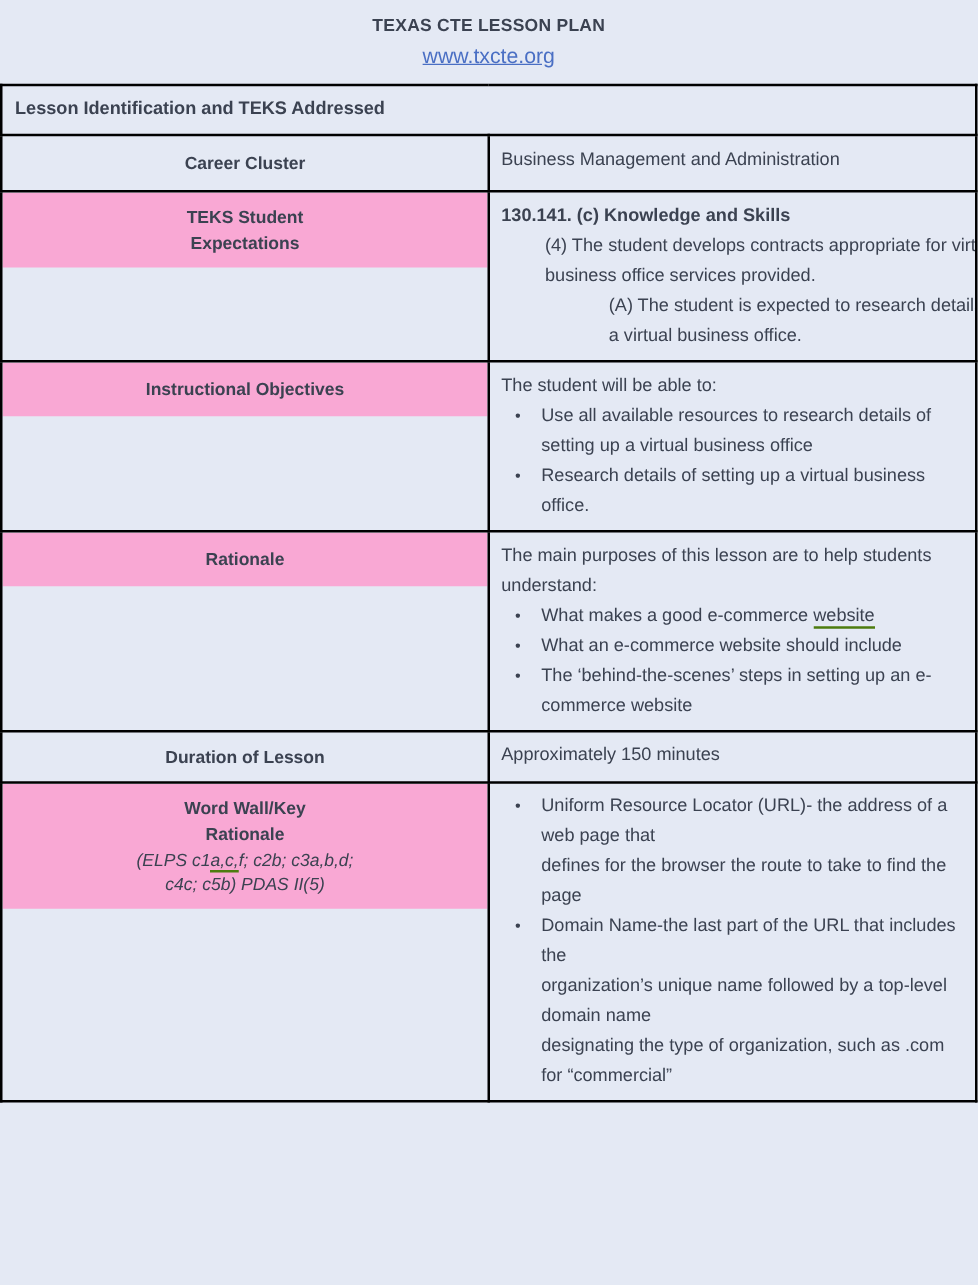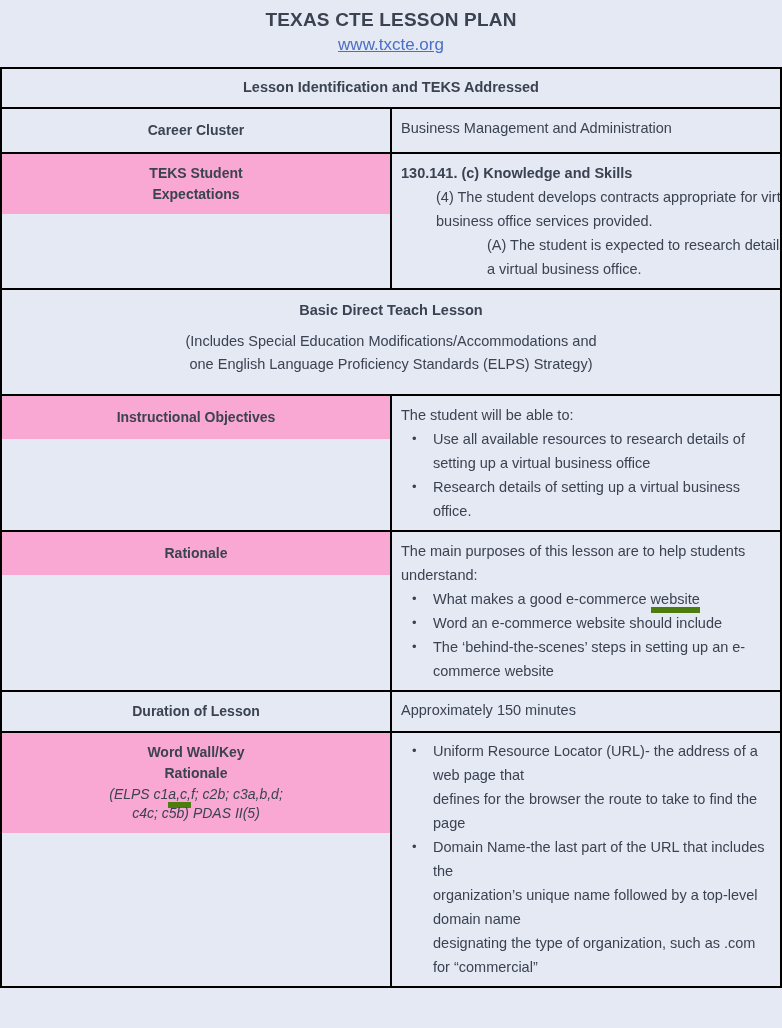--- a/index.html
+++ b/index.html
@@ -9,21 +9,21 @@
     background:#e4e9f4;
     font-family:"Liberation Sans", sans-serif;
     color:#3b4251;
     -webkit-font-smoothing:antialiased;
   }
   .page{position:relative;width:782px;height:1028px;background:#e4e9f4;}
 
   
   .titleblock{padding:6px 0 12px 0;text-align:center;background:#e4e9f4;}
   .doc-title{
-    font-size:19px;font-weight:bold;letter-spacing:.2px;
+    font-size:14px;font-weight:bold;letter-spacing:.2px;
     color:#3b4251;line-height:20px;margin:0;padding-top:4px;
   }
   .doc-link{
     display:inline-block;margin-top:5px;
     font-size:17px;color:#4a6fc4;text-decoration:underline;
     line-height:20px;cursor:pointer;
   }
 
   
   table.lp{
@@ -36,21 +36,20 @@
     padding:0;
     background:#e4e9f4;
     overflow:hidden;
   }
   td.lbl{width:217px;margin-left:48px;}
   td.val{width:565px;margin-left:24px;}
 
   
   td.banner{
     background:#c9cfdf;
-    text-align:center;
     border-left:2px solid #c9cfdf;
     border-right:2px solid #c9cfdf;
   }
   .banner-inner{padding:8px 10px 9px 10px;}
   .banner-title{font-size:14.5px;font-weight:bold;line-height:21px;}
   .banner-sub{font-size:14.5px;line-height:23px;margin-top:9px;}
   .banner-sub div{line-height:23px;}
 
   
   .lbl-wrap{background:#fff;min-height:100%;}
@@ -82,21 +81,21 @@
     font-size:14.5px;line-height:24px;
   }
   ul.bul>li:before{
     content:"\2022";position:absolute;left:11px;top:0;
     font-size:13px;line-height:24px;color:#3b4251;
   }
 
   
   .gram{
     text-decoration:none;
-    border-bottom:6px solid #4d7c0f;
+    border-bottom:2px solid #4d7c0f;
     padding-bottom:0px;
   }
   .nowrapcell{white-space:nowrap;}
 </style>
 </head>
 <body>
 
 <div class="page">
 
   <div class="titleblock">
@@ -143,31 +142,20 @@
         <div class="val-wrap">
           <div class="val-line bold">130.141. (c) Knowledge and Skills</div>
           <div class="val-line ind1 nowrapcell">(4) The student develops contracts appropriate for virtual</div>
           <div class="val-line ind1 nowrapcell" style="text-indent:0;padding-left:35px;">business office services provided.</div>
           <div class="val-line ind2 nowrapcell">(A) The student is expected to research details of setting up</div>
           <div class="val-line ind2 nowrapcell" style="text-indent:0;padding-left:86px;">a virtual business office.</div>
         </div>
       </td>
     </tr>
 
-    <tr>
-      <td class="banner" colspan="2">
-        <div class="banner-inner" style="padding:10px 10px 18px 10px;">
-          <div class="banner-title">Basic Direct Teach Lesson</div>
-          <div class="banner-sub">
-            <div>(Includes Special Education Modifications/Accommodations and</div>
-            <div>one English Language Proficiency Standards (ELPS) Strategy)</div>
-          </div>
-        </div>
-      </td>
-    </tr>
 
     <tr>
       <td class="lbl">
         <div class="lbl-wrap">
           <div class="lbl-shade" style="padding:11px 4px 11px 4px;">
             <div class="lbl-text">Instructional Objectives</div>
           </div>
         </div>
       </td>
       <td class="val">
@@ -189,21 +177,21 @@
           </div>
         </div>
       </td>
       <td class="val">
         <div class="val-wrap">
           <div class="val-line">The main purposes of this lesson are to help students understand:</div>
           <ul class="bul">
             <li>
               <span>What makes a good e-commerce </span><span class="gram">website</span>
             </li>
-            <li>Word an e-commerce website should include</li>
+            <li>What an e-commerce website should include</li>
             <li>The ‘behind-the-scenes’ steps in setting up an e-commerce website</li>
           </ul>
         </div>
       </td>
     </tr>
 
     <tr>
       <td class="lbl">
         <div class="lbl-plain" style="padding:9px 6px 9px 6px;">
           <div class="lbl-text">Duration of Lesson</div>

